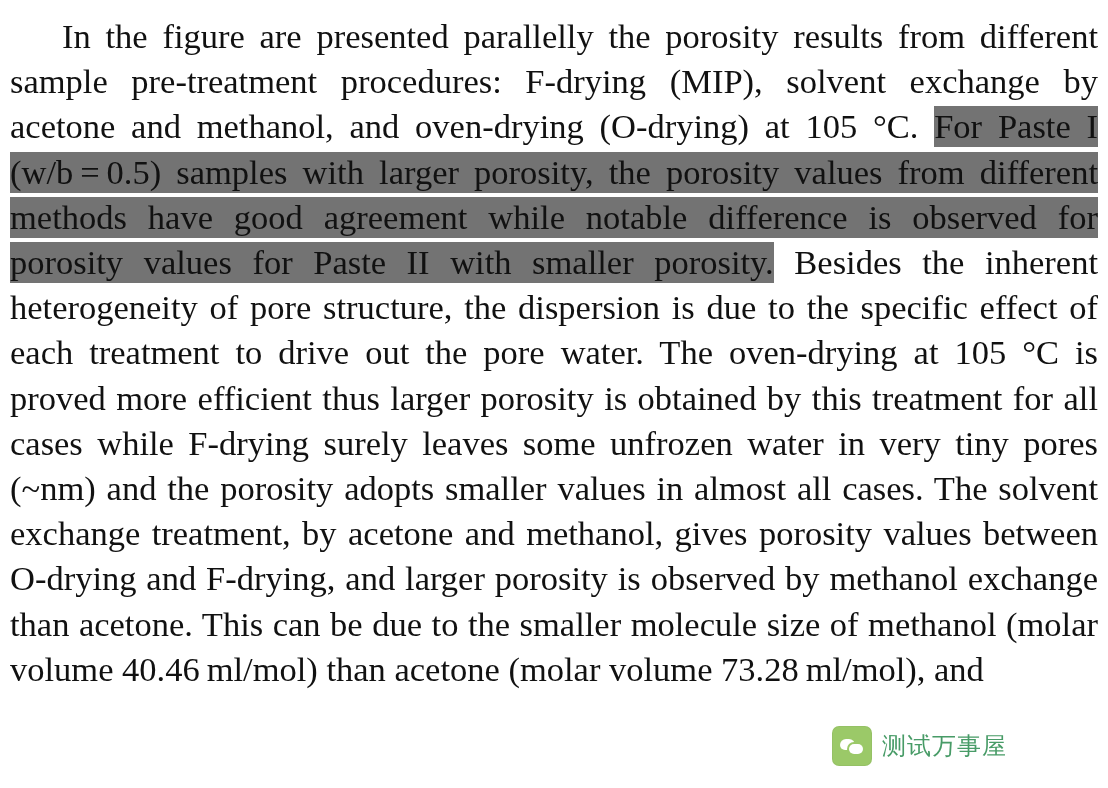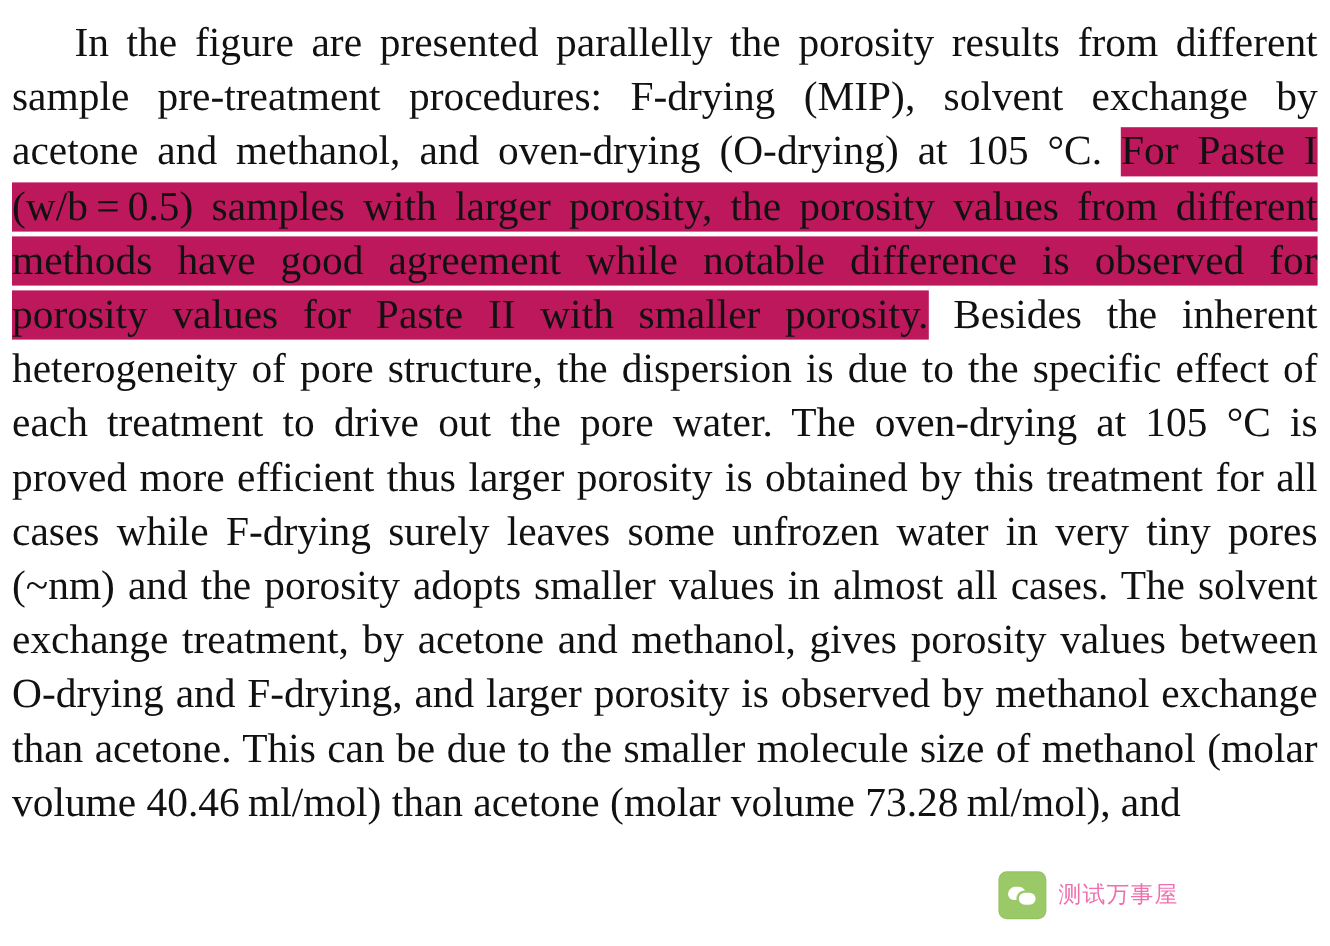--- a/index.html
+++ b/index.html
@@ -30,21 +30,21 @@
     color: #111111;
     text-align: justify;
     text-justify: inter-word;
     letter-spacing: 0px;
   }
   #paragraph .indent {
     display: inline-block;
     width: 52px;
   }
   .hl {
-    background-color: #be185d;
+    background-color: #737373;
     box-decoration-break: clone;
     -webkit-box-decoration-break: clone;
     padding: 1px 0 2px 0;
   }
   
   #watermark {
     position: absolute;
     right: 8px;
     bottom: 6px;
     width: 268px;
@@ -80,22 +80,22 @@
     left: 17px;
     top: 18px;
     width: 14px;
     height: 10px;
     border-radius: 5px 5px 5px 5px;
     background: #ffffff;
     box-shadow: 0 0 0 2px #7fba3e;
   }
   #watermark .wm-text {
     font-family: "DejaVu Sans", sans-serif;
-    font-size: 19px;
-    color: #ec4899;
+    font-size: 24px;
+    color: #15803d;
     letter-spacing: 1px;
     white-space: nowrap;
   }
 </style>
 </head>
 <body>
 
 <div id="page">
 
   <div id="paragraph">

